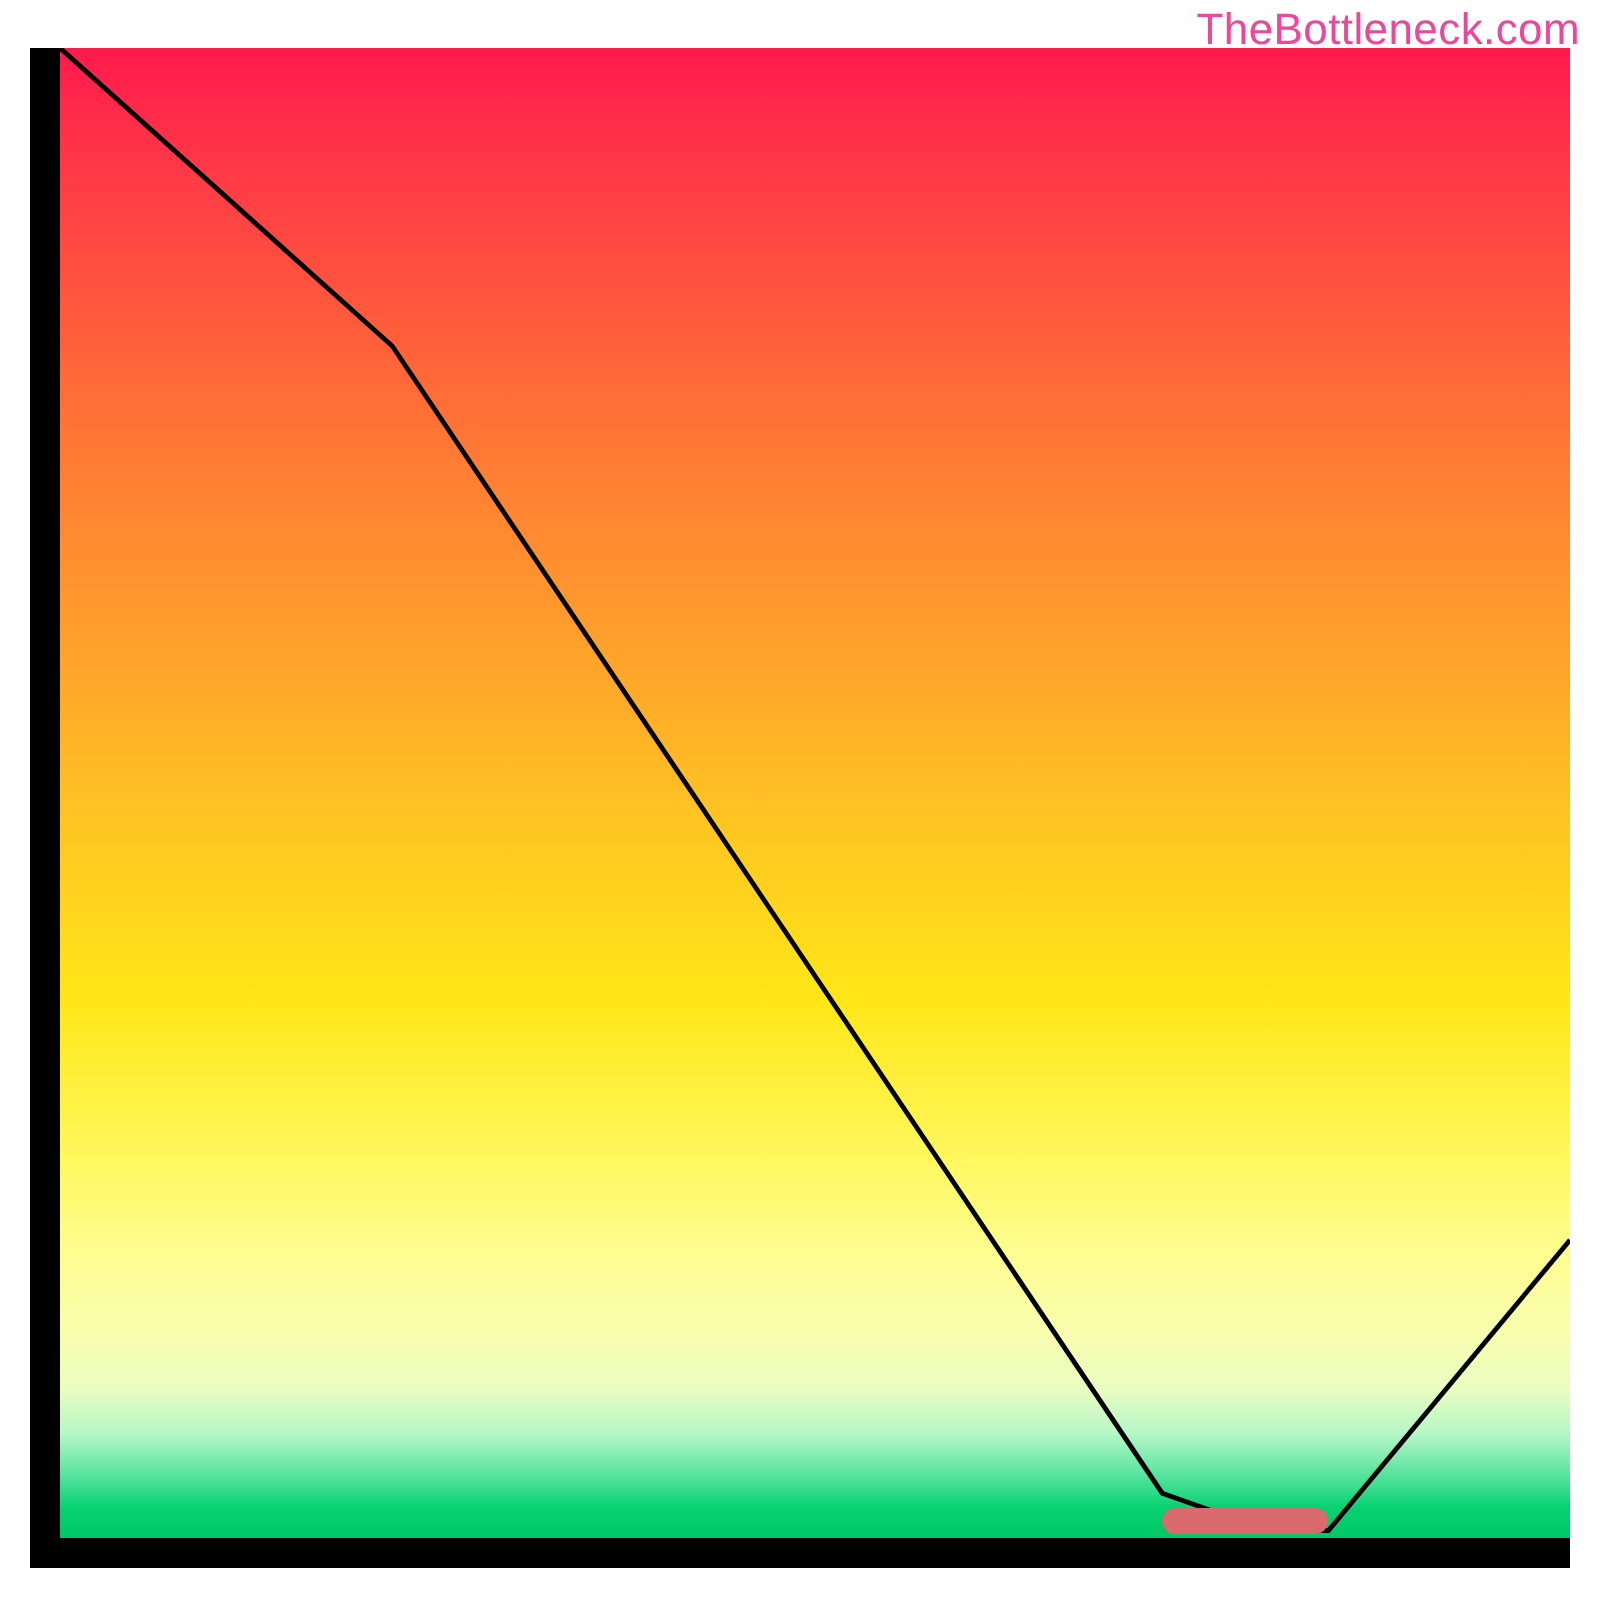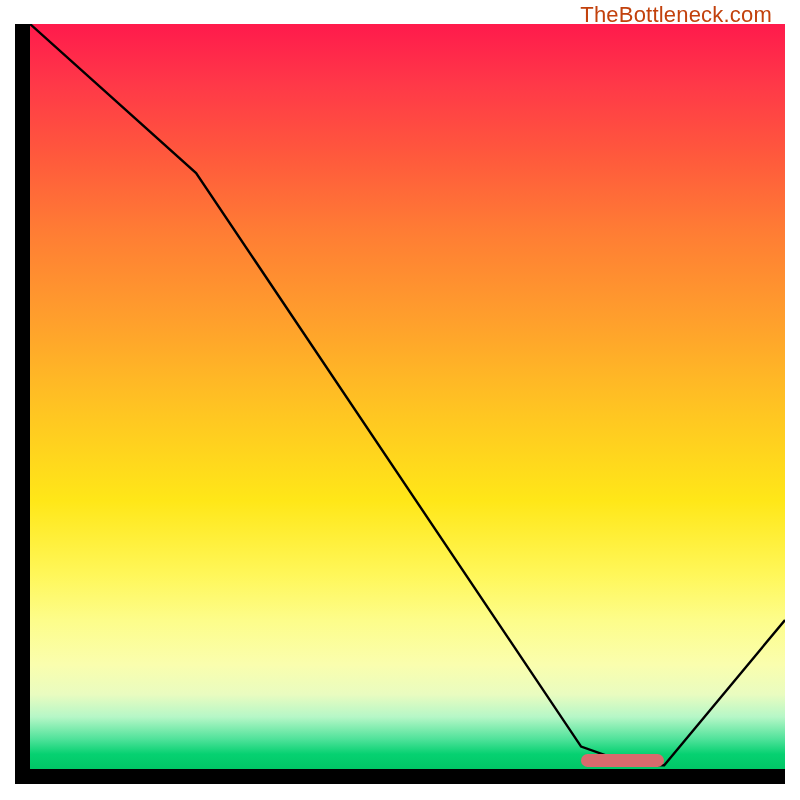--- a/index.html
+++ b/index.html
@@ -7,22 +7,22 @@
     padding: 0;
     width: 800px;
     height: 800px;
     background: #ffffff;
     font-family: Arial, Helvetica, sans-serif;
     overflow: hidden;
   }
   .watermark {
     position: absolute;
     top: 2px;
-    right: 28px;
-    color: #c2410c;
+    right: 10px;
+    color: #ec4899;
     font-size: 22px;
     font-weight: 500;
     letter-spacing: 0.2px;
     user-select: none;
   }
   .frame {
     position: absolute;
     left: 15px;
     top: 24px;
     width: 770px;

